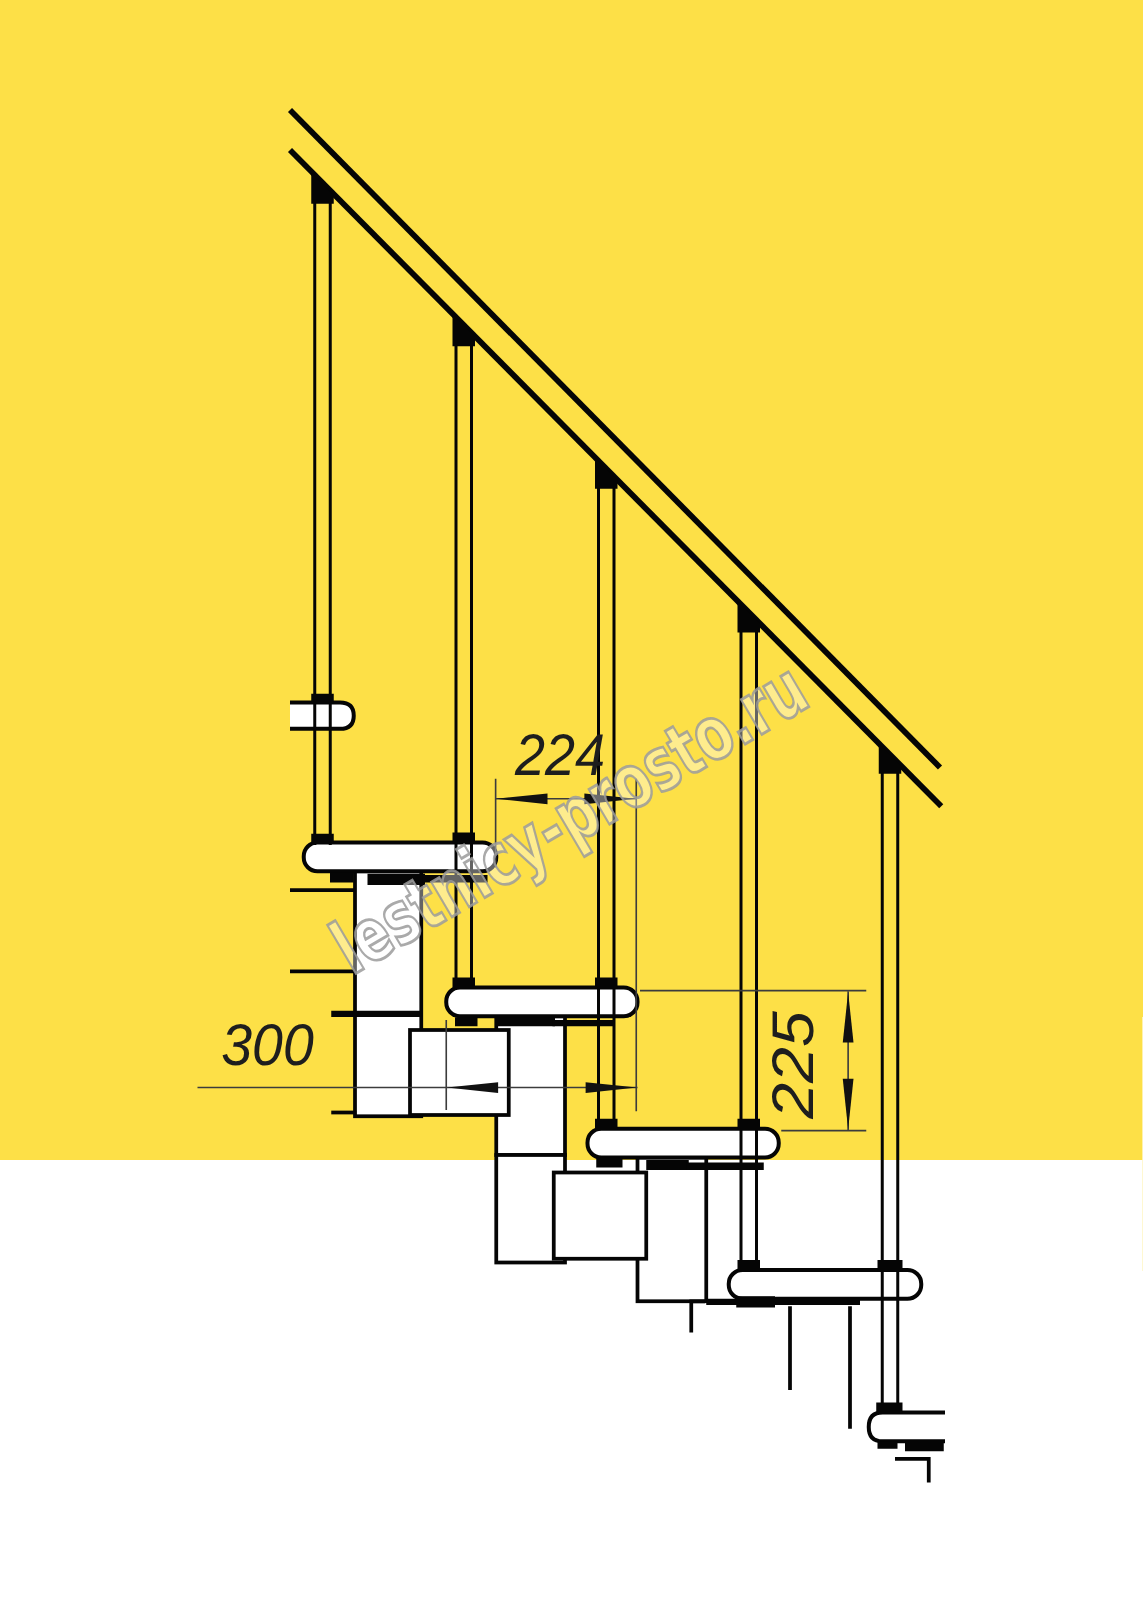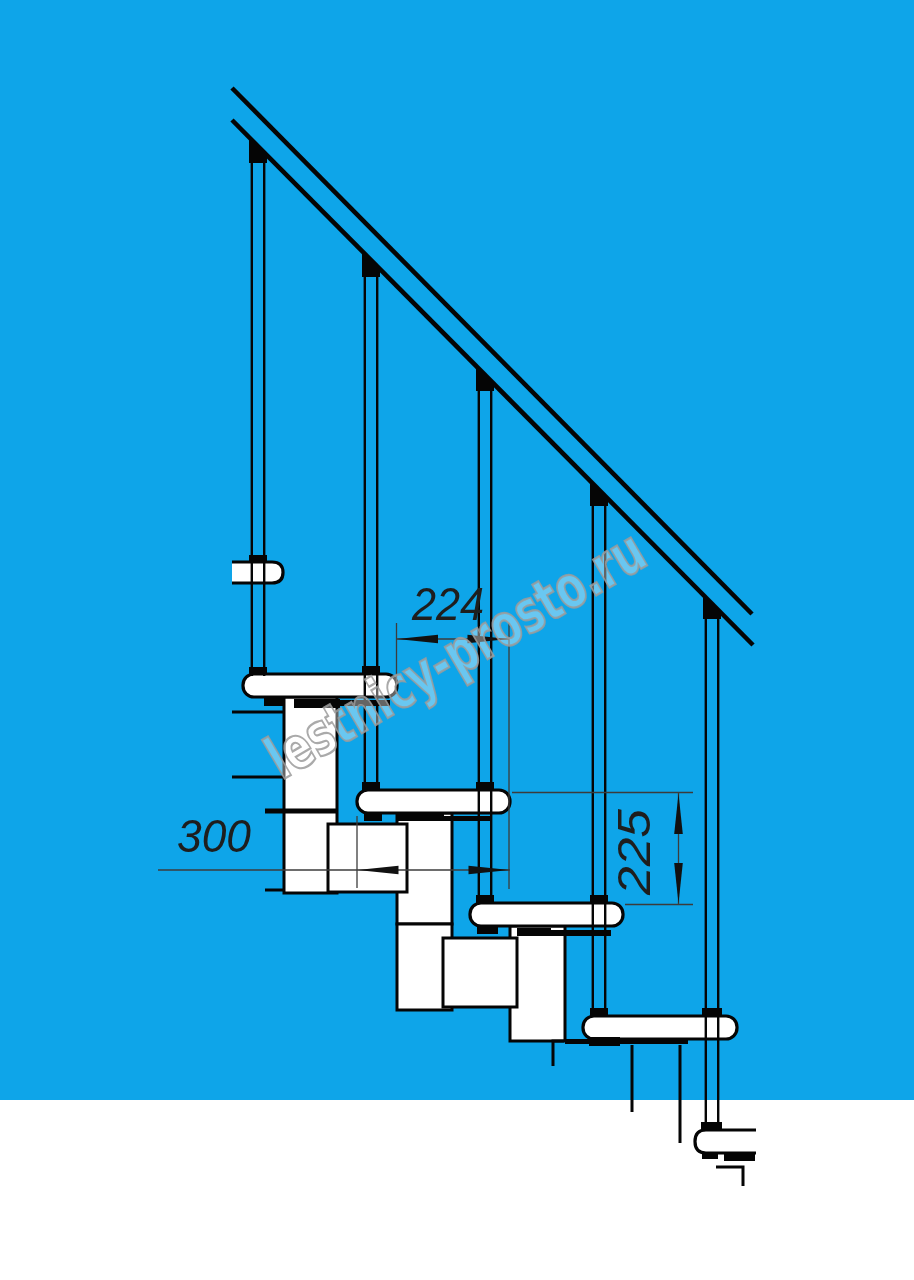--- a/index.html
+++ b/index.html
@@ -9,22 +9,22 @@
   }
   body {
     width: 914px;
     height: 1280px;
     overflow: hidden;
     font-family: "Liberation Sans", sans-serif;
   }
   .canvas-wrap {
     position: relative;
     width: 914px;
-    height: 1100px;
-    background: #0ea5e9;
+    height: 928px;
+    background: #fde047;
   }
   svg { display: block; }
   .dim-text {
     font-family: "Liberation Sans", sans-serif;
     font-style: italic;
     font-size: 47px;
     fill: #1e1e1e;
   }
   .wm-text {
     font-family: "DejaVu Sans", "Liberation Sans", sans-serif;

